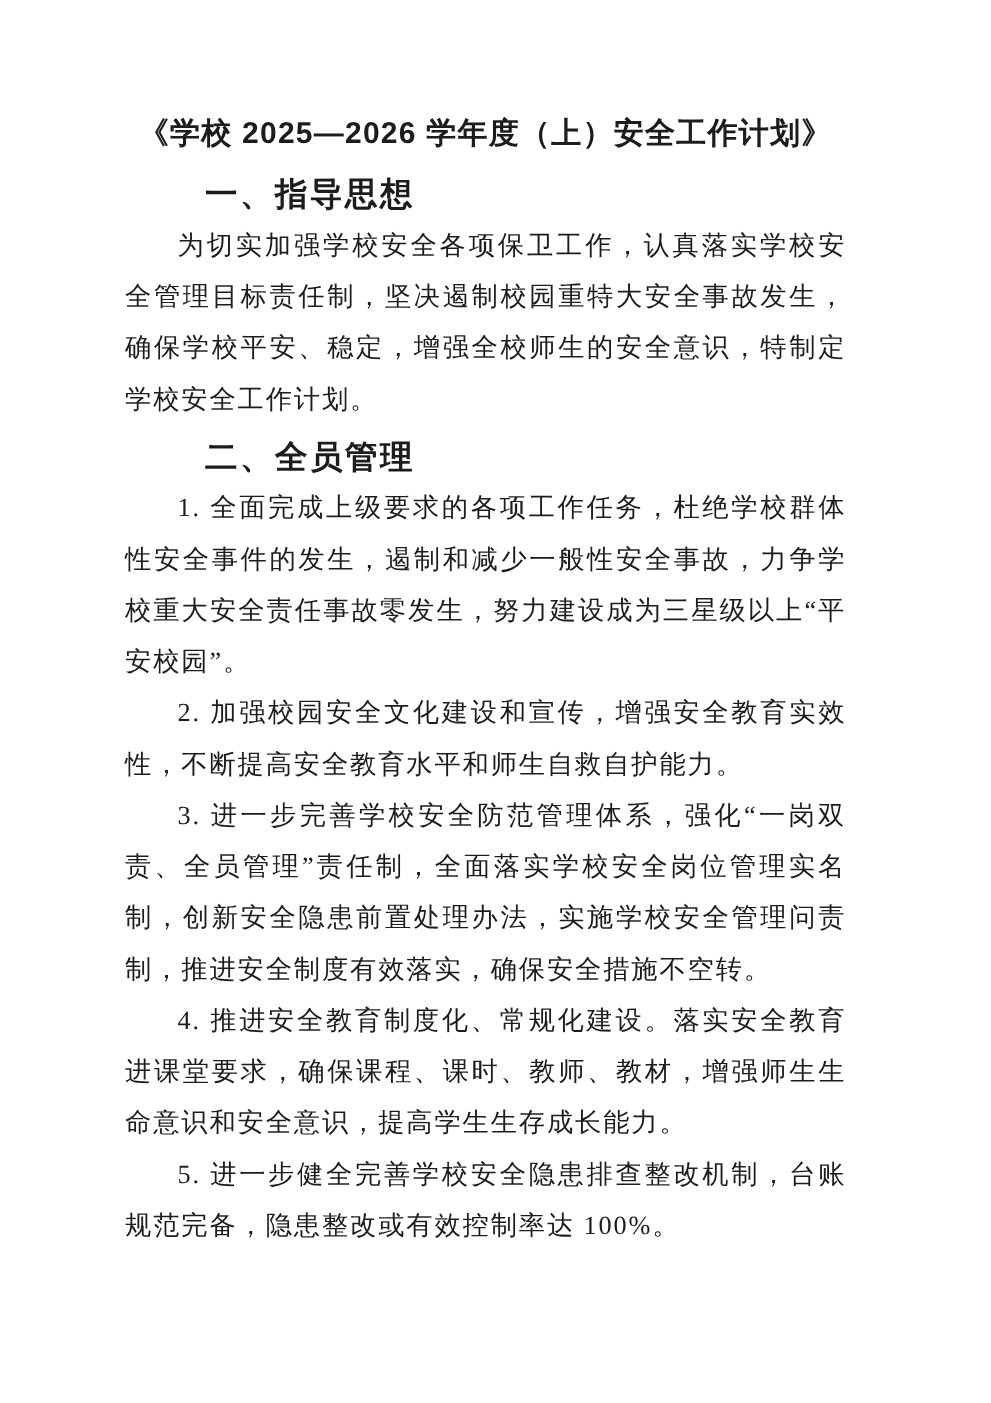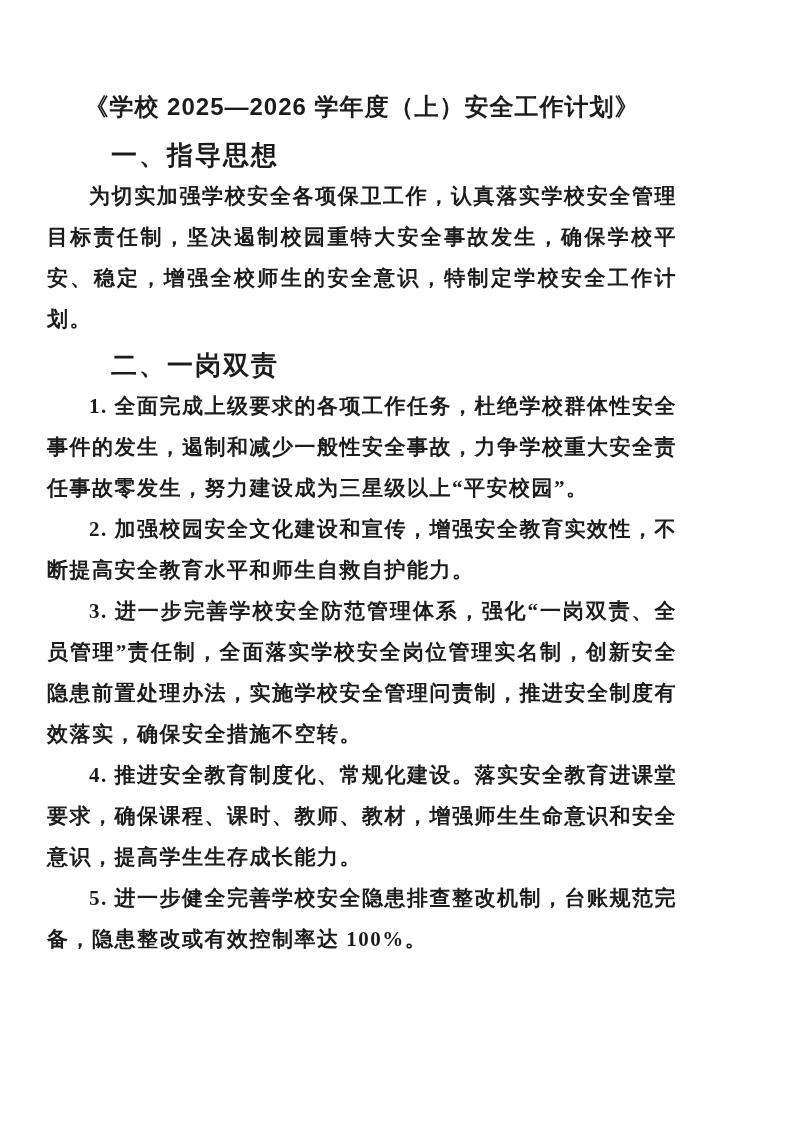--- a/index.html
+++ b/index.html
@@ -8,21 +8,21 @@
     background: #ffffff;
   }
   .page {
     position: relative;
     width: 793px;
     height: 1122px;
     margin: 0 auto;
     box-sizing: border-box;
     background: #ffffff;
     color: #1c1c1c;
-    padding: 84px 116px 0 47px;
+    padding: 84px 116px 0 100px;
     overflow: hidden;
     font-family: "Liberation Serif", "DejaVu Serif", serif;
   }
   .doc-title {
     margin: 0;
     font-family: "Liberation Sans", "DejaVu Sans", sans-serif;
     font-size: 24px;
     font-weight: 700;
     line-height: 46px;
     text-align: center;
@@ -37,34 +37,33 @@
     line-height: 41px;
     letter-spacing: 2px;
   }
   .para {
     margin: 0;
     font-size: 21px;
     line-height: 41px;
     text-indent: 42px;
     text-align: justify;
     letter-spacing: 1.5px;
-    font-weight: bold;
   }
 </style>
 </head>
 <body>
 
 <div class="page">
   <h1 class="doc-title">《学校 2025—2026 学年度（上）安全工作计划》</h1>
 
   <h2 class="heading">一、指导思想</h2>
 
   <p class="para">为切实加强学校安全各项保卫工作，认真落实学校安全管理目标责任制，坚决遏制校园重特大安全事故发生，确保学校平安、稳定，增强全校师生的安全意识，特制定学校安全工作计划。</p>
 
-  <h2 class="heading">二、一岗双责</h2>
+  <h2 class="heading">二、全员管理</h2>
 
   <p class="para">1. 全面完成上级要求的各项工作任务，杜绝学校群体性安全事件的发生，遏制和减少一般性安全事故，力争学校重大安全责任事故零发生，努力建设成为三星级以上“平安校园”。</p>
 
   <p class="para">2. 加强校园安全文化建设和宣传，增强安全教育实效性，不断提高安全教育水平和师生自救自护能力。</p>
 
   <p class="para">3. 进一步完善学校安全防范管理体系，强化“一岗双责、全员管理”责任制，全面落实学校安全岗位管理实名制，创新安全隐患前置处理办法，实施学校安全管理问责制，推进安全制度有效落实，确保安全措施不空转。</p>
 
   <p class="para">4. 推进安全教育制度化、常规化建设。落实安全教育进课堂要求，确保课程、课时、教师、教材，增强师生生命意识和安全意识，提高学生生存成长能力。</p>
 
   <p class="para">5. 进一步健全完善学校安全隐患排查整改机制，台账规范完备，隐患整改或有效控制率达 100%。</p>

